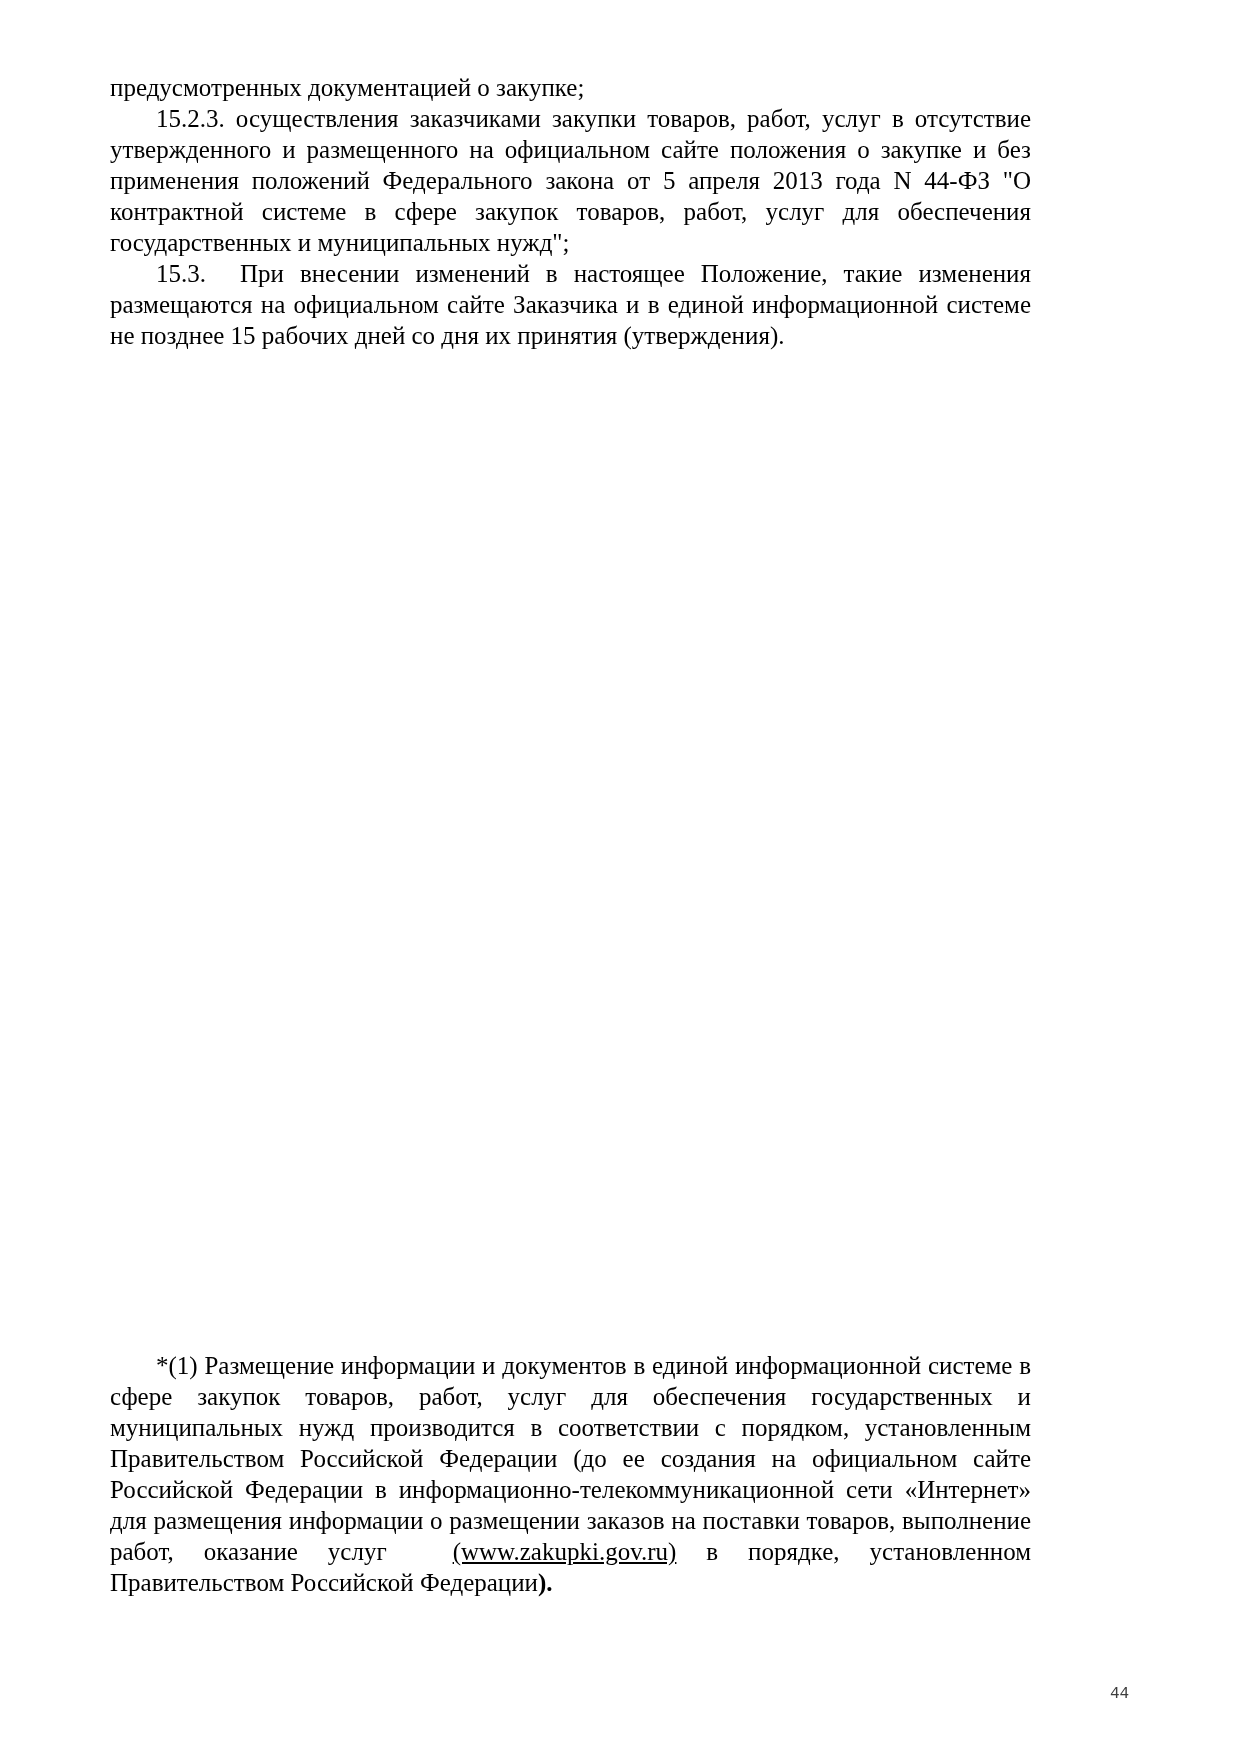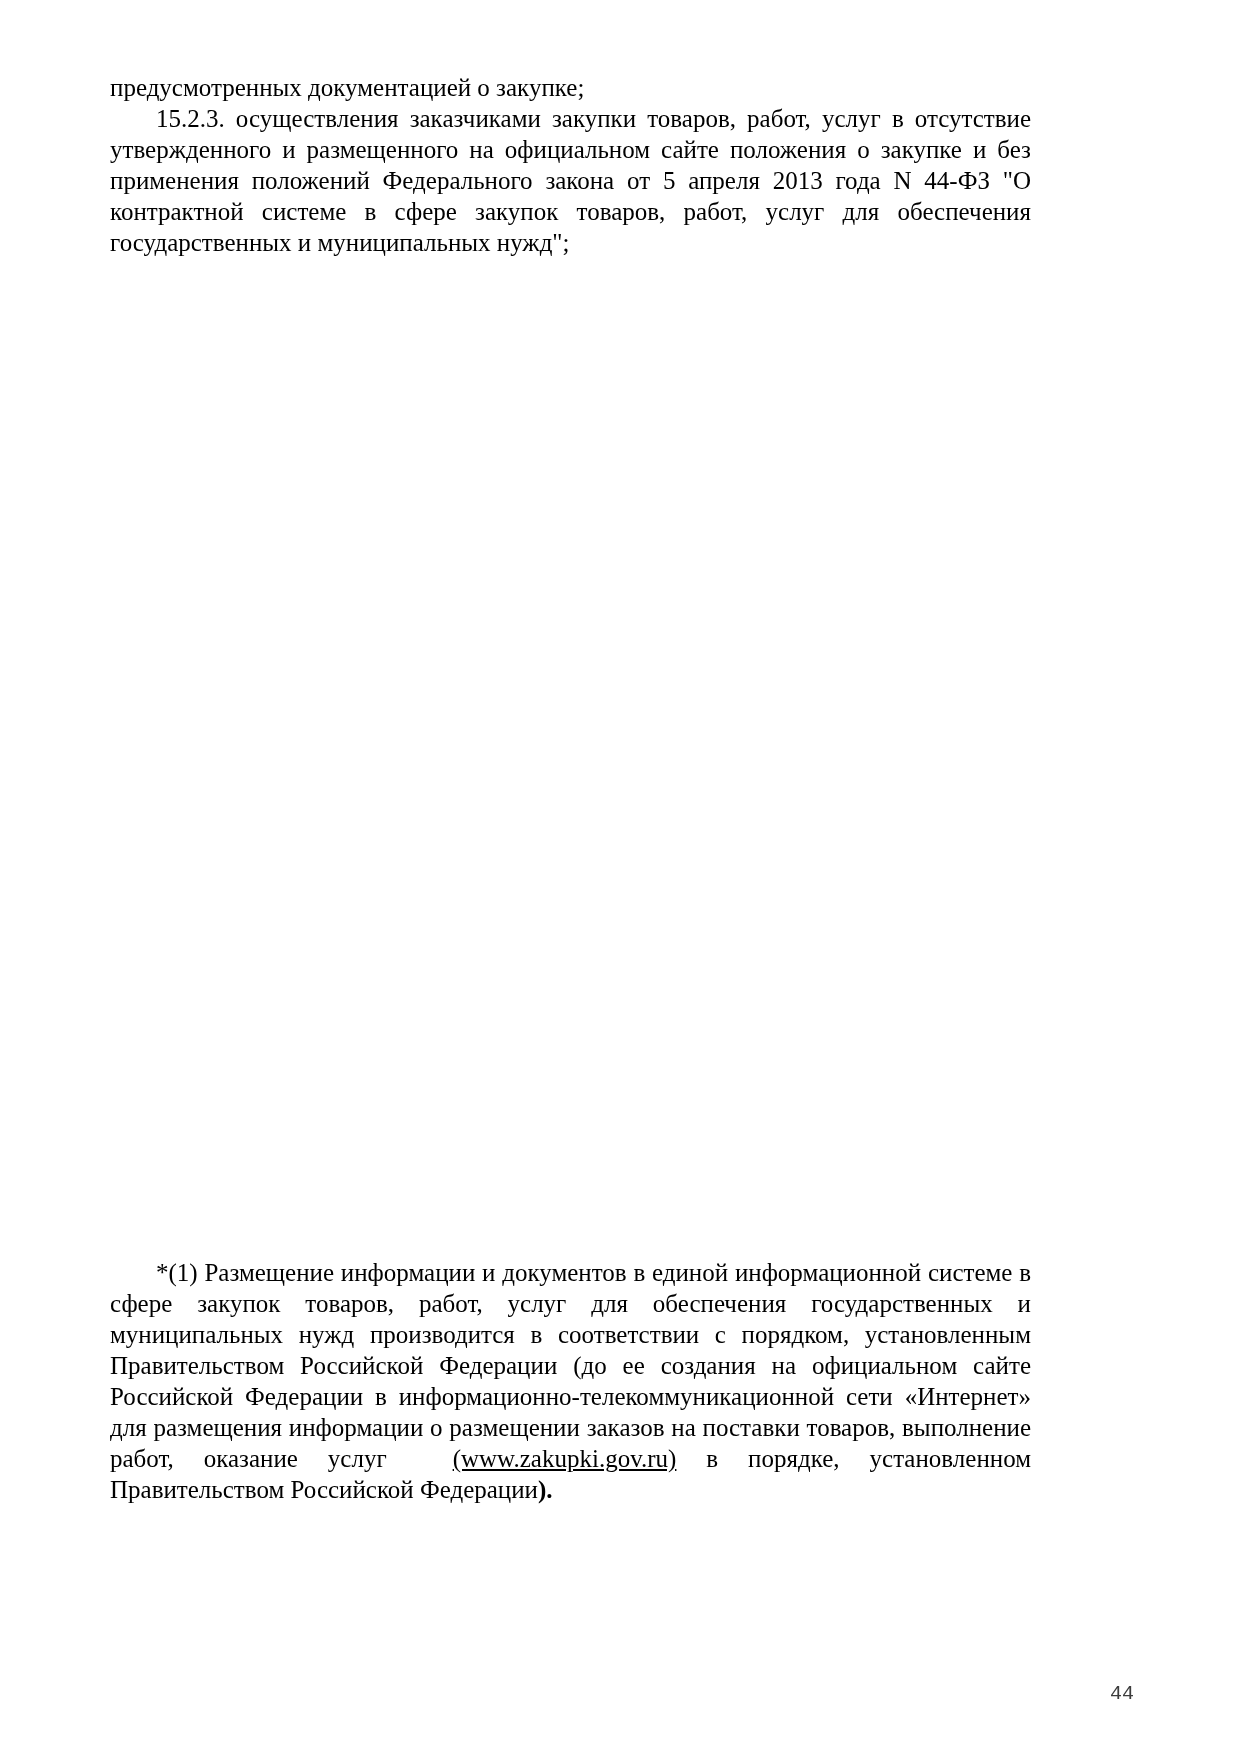--- a/index.html
+++ b/index.html
@@ -45,34 +45,35 @@
     margin-left: 36px;
   }
   .bold {
     font-weight: bold;
   }
   .page-number {
     position: absolute;
     left: 1110px;
     top: 1682px;
     font-family: "Liberation Mono", monospace;
-    font-size: 20px;
+    font-size: 16px;
     line-height: 24px;
     color: #3d3d3d;
   }
 </style>
 </head>
 <body>
 
 <div class="page">
 
   <p class="para">предусмотренных документацией о закупке;</p>
 
   <p class="para indent">15.2.3. осуществления заказчиками закупки товаров, работ, услуг в отсутствие утвержденного и размещенного на официальном сайте положения о закупке и без применения положений Федерального закона от 5 апреля 2013 года N 44-ФЗ "О контрактной системе в сфере закупок товаров, работ, услуг для обеспечения государственных и муниципальных нужд";</p>
 
+  <p class="para indent"><span class="pnum">15.3.</span><span> При внесении изменений в настоящее Положение, такие изменения размещаются на официальном сайте Заказчика и в единой информационной системе не позднее 15 рабочих дней со дня их принятия (утверждения).</span></p>
 
   <div class="spacer"></div>
 
 
   <p class="para indent"><span>*(1) Размещение информации и документов в единой информационной системе в сфере закупок товаров, работ, услуг для обеспечения государственных и муниципальных нужд производится в соответствии с порядком, установленным Правительством Российской Федерации (до ее создания на официальном сайте Российской Федерации в информационно-телекоммуникационной сети «Интернет» для размещения информации о размещении заказов на поставки товаров, выполнение работ, оказание услуг </span><span class="link">(www.zakupki.gov.ru)</span><span> в порядке, установленном Правительством Российской Федерации</span><span class="bold">).</span></p>
 
   <div class="page-number">44</div>
 
 </div>
 

